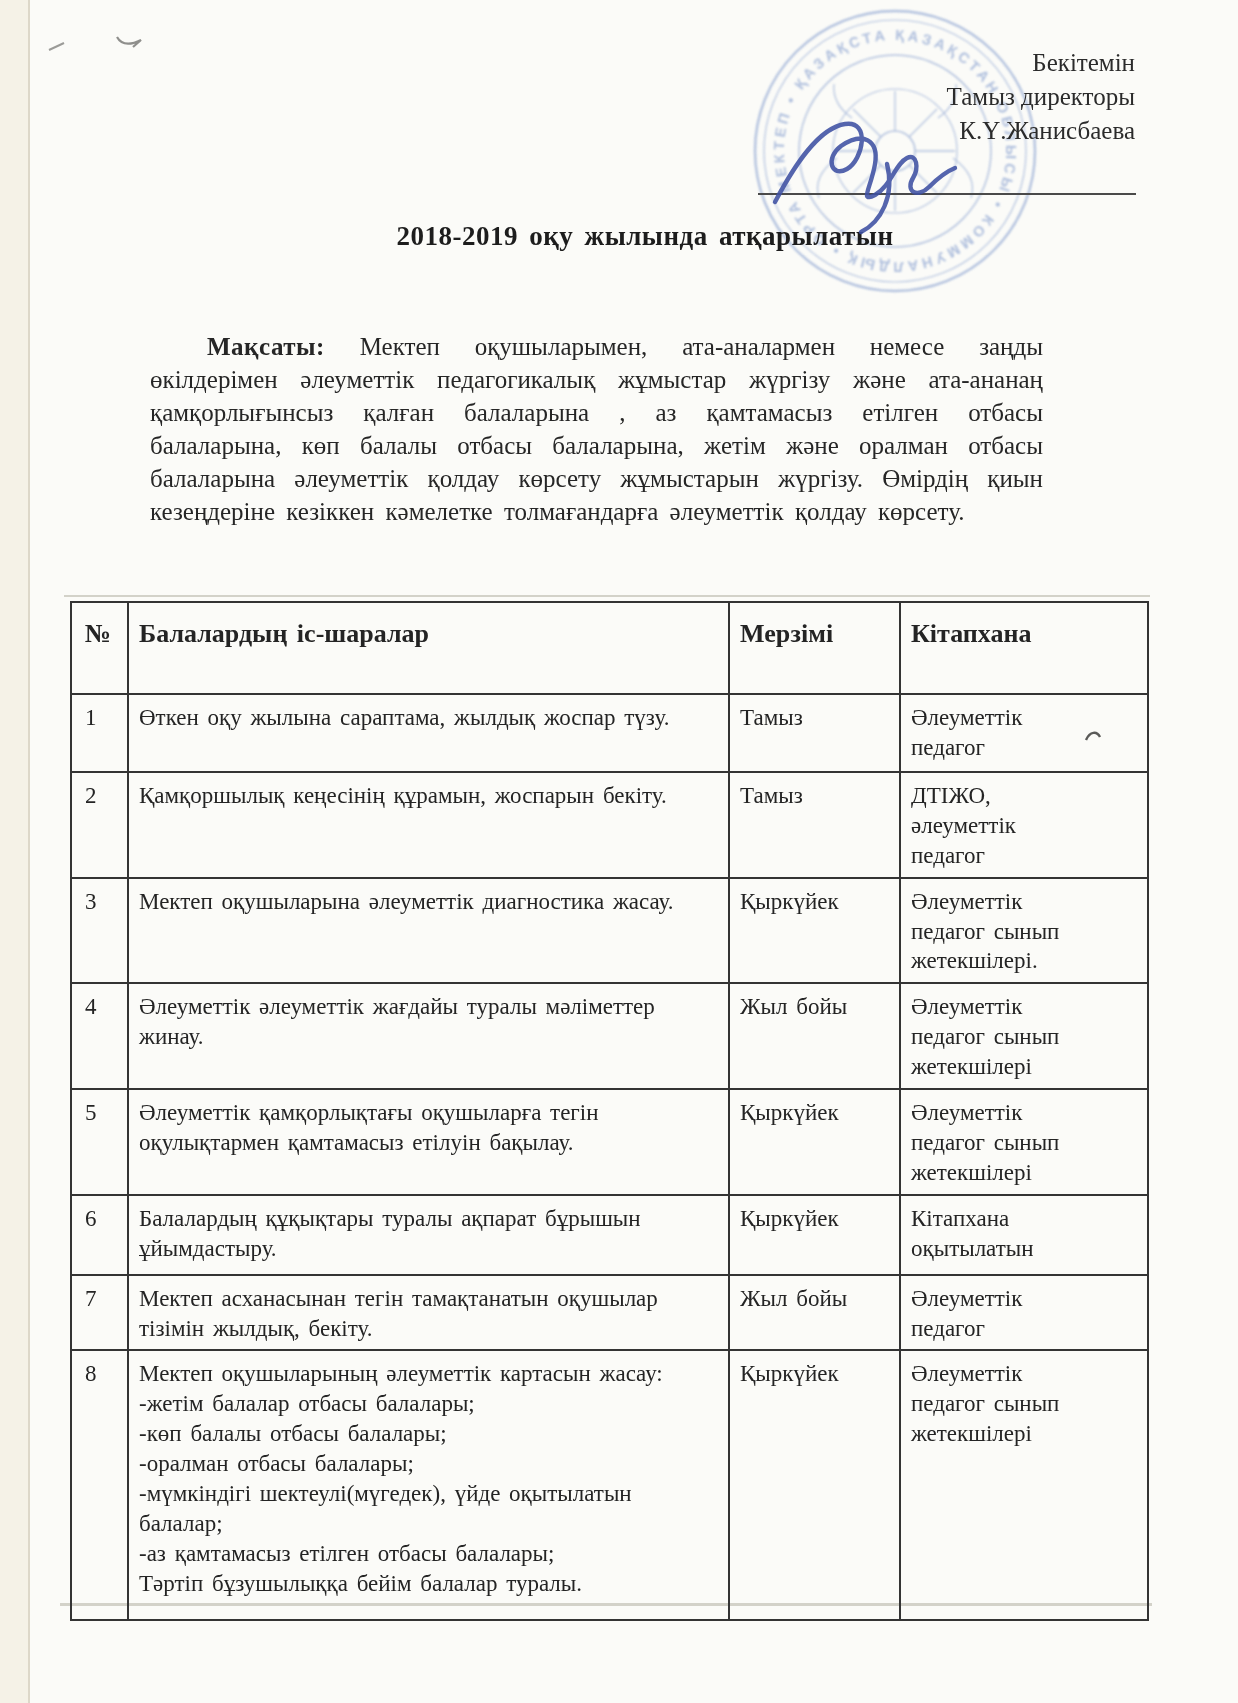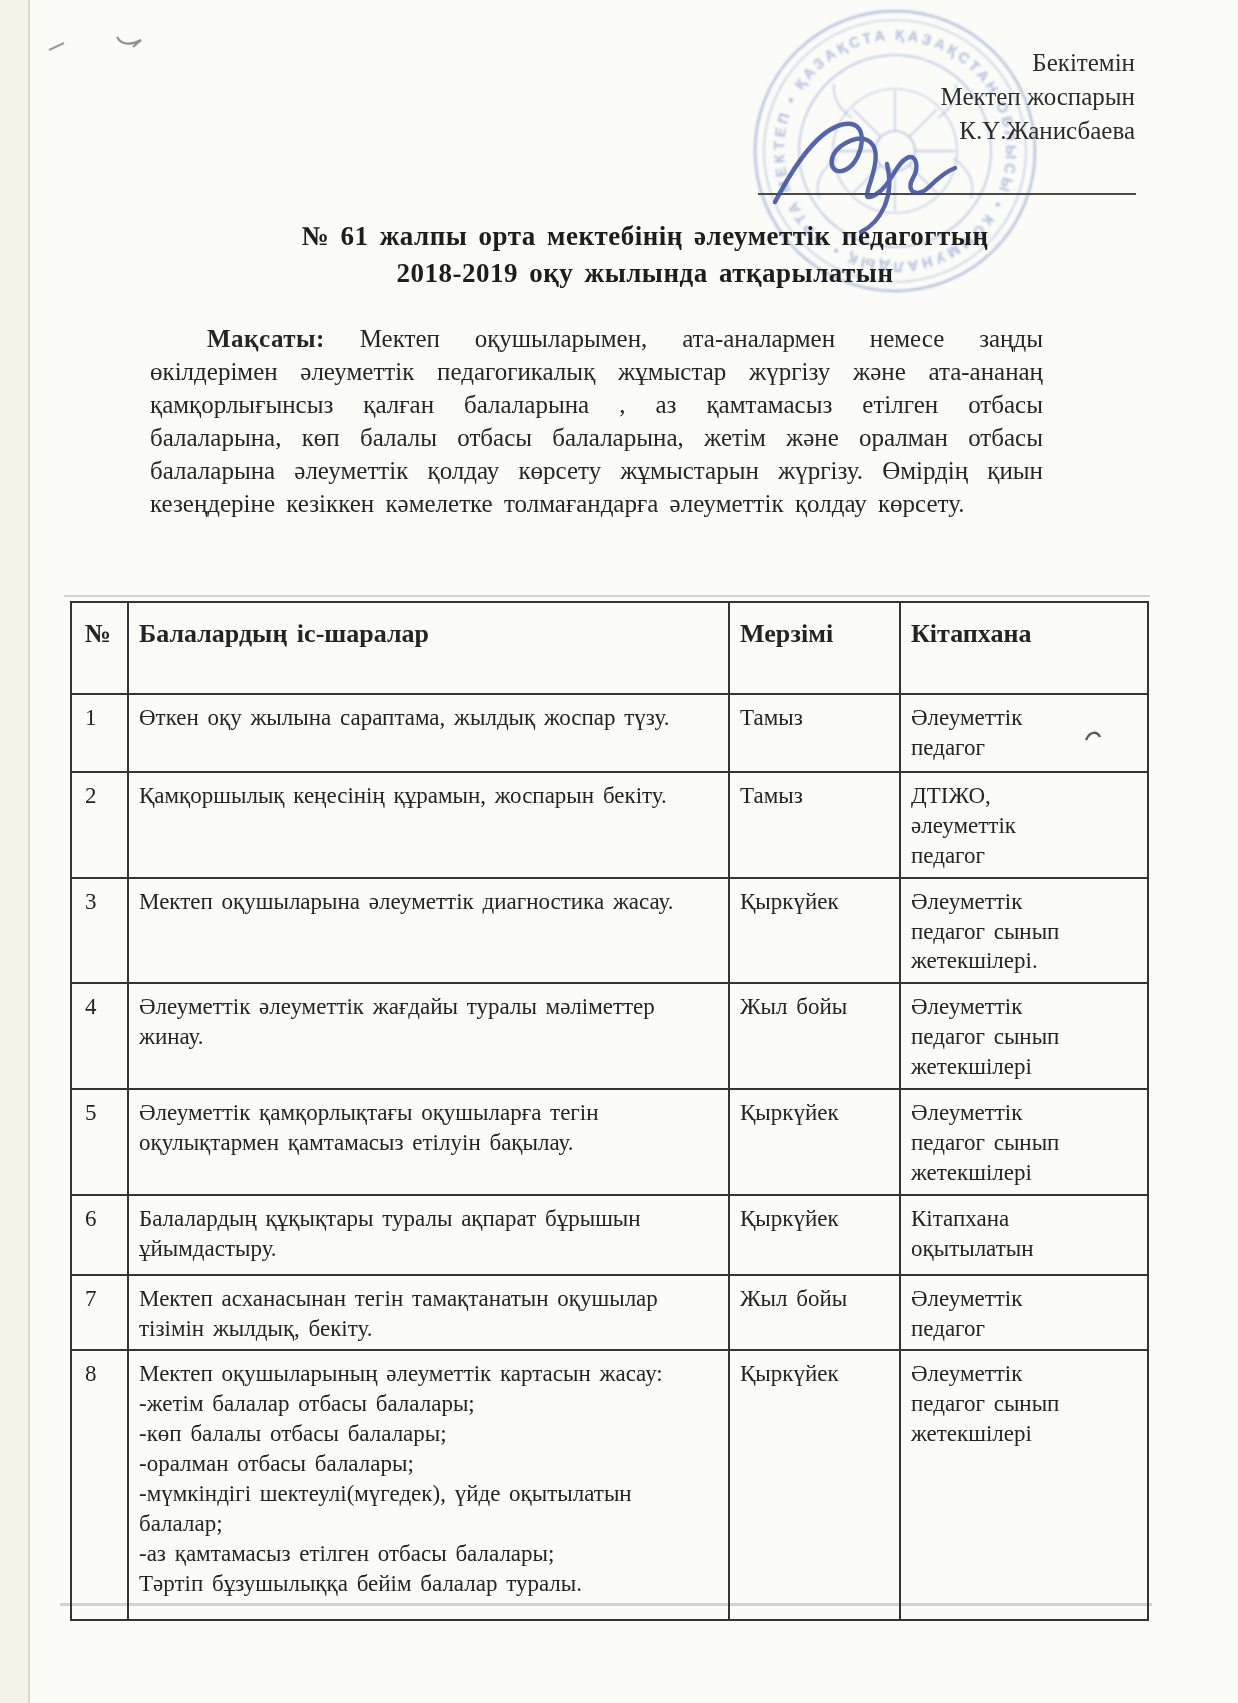--- a/index.html
+++ b/index.html
@@ -29,21 +29,21 @@
 
   
   .title{
     position:absolute;left:60px;top:218px;width:1170px;
     text-align:center;font-weight:bold;font-size:27px;line-height:37px;
     color:#1d1d1d;letter-spacing:.5px;word-spacing:4px;
     z-index:2;
   }
   
   .purpose{
-    position:absolute;left:150px;top:322px;width:893px;
+    position:absolute;left:150px;top:330px;width:893px;
     font-size:25px;line-height:33px;text-align:justify;text-indent:57px;
     word-spacing:5px;color:#262626;margin:0;
     z-index:2;
   }
   .purpose b{letter-spacing:.5px;}
 
   
   .plan-table{
     position:absolute;left:70px;top:601px;width:1077px;
     border-collapse:collapse;table-layout:fixed;
@@ -92,34 +92,33 @@
     </g>
     <g filter="url(#stampblur)" opacity="0.8">
       <text font-size="14.5" letter-spacing="3.5" fill="#8aa2d0" font-family="Liberation Sans, sans-serif" font-weight="bold">
         <textPath href="#ringpath">ҚАЗАҚСТАН ОБЛЫСЫ • КОММУНАЛДЫҚ • ОРТА МЕКТЕП • ҚАЗАҚСТАН ОБЛЫСЫ • КОММУНАЛДЫҚ • ОРТА МЕКТЕП •</textPath>
       </text>
     </g>
   </svg>
 
   <div class="approval">
     <div>Бекітемін</div>
-    <div>Мектеп жоспарын</div>
+    <div>Тамыз директоры</div>
     <div>К.Ү.Жанисбаева</div>
   </div>
 
   <div class="sig-line"></div>
   <svg class="signature" width="250" height="132" viewBox="0 0 250 132">
     <g stroke="#3f51a3" stroke-width="4.4" fill="none" stroke-linecap="round" opacity="0.88">
       <path d="M 10 96 C 30 58, 54 22, 80 18 C 106 14, 98 54, 82 63 C 66 72, 60 52, 76 40 C 98 25, 114 34, 110 58 C 106 82, 94 97, 110 89 C 126 80, 130 58, 142 52 C 152 47, 154 62, 148 72 C 140 85, 152 93, 164 81 C 172 73, 180 66, 190 62"></path>
       <path d="M 122 58 C 130 90, 116 116, 96 126"></path>
     </g>
   </svg>
 
   <div class="title">
-    <div>№ 61 жалпы  орта  мектебінің әлеуметтік  педагогтың</div>
     <div>2018-2019  оқу жылында атқарылатын</div>
   </div>
 
   <p class="purpose"><b>Мақсаты:</b> <span>Мектеп оқушыларымен, ата-аналармен немесе заңды өкілдерімен әлеуметтік педагогикалық жұмыстар жүргізу және ата-ананаң қамқорлығынсыз қалған балаларына , аз қамтамасыз етілген отбасы балаларына, көп балалы отбасы балаларына, жетім және оралман отбасы балаларына әлеуметтік қолдау көрсету жұмыстарын жүргізу. Өмірдің қиын кезеңдеріне кезіккен кәмелетке толмағандарға әлеуметтік қолдау көрсету.</span></p>
 
   <div class="ghost-line" style="left:64px;top:595px;width:1086px;height:2px;"></div>
   <div class="ghost-line" style="left:60px;top:1603px;width:1092px;height:3px;"></div>
 
   <table class="plan-table">
     <colgroup>

